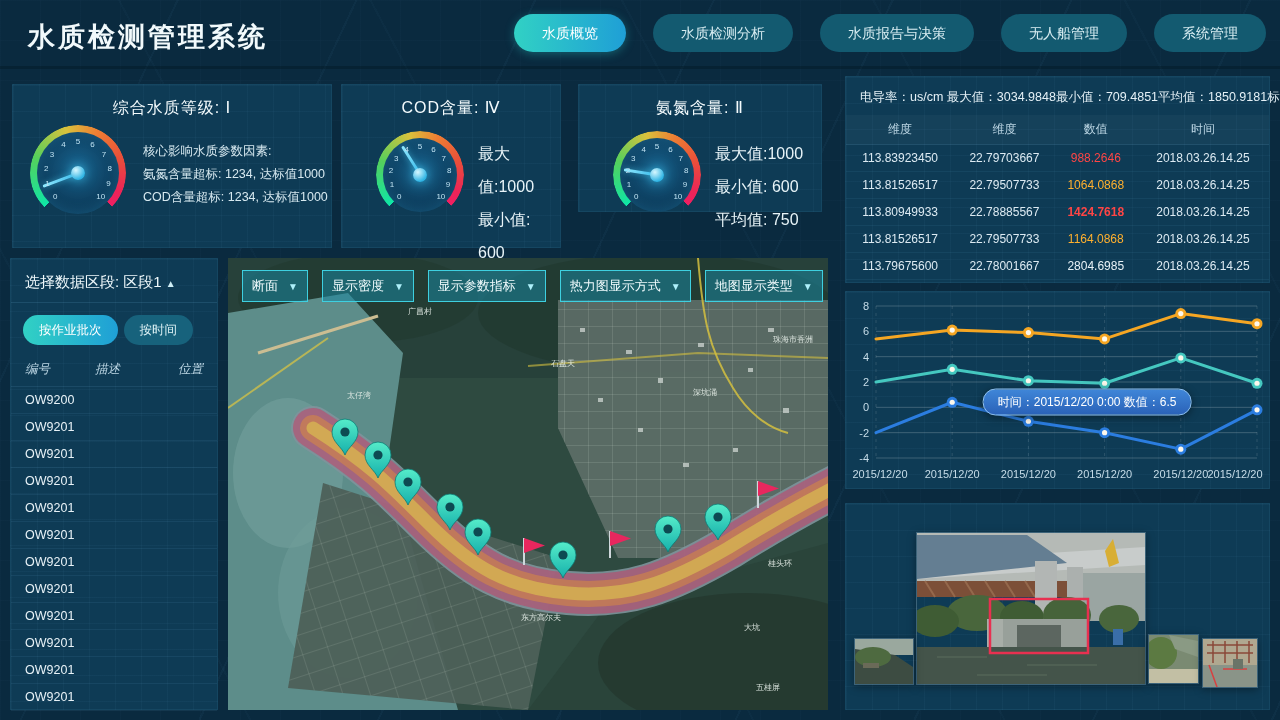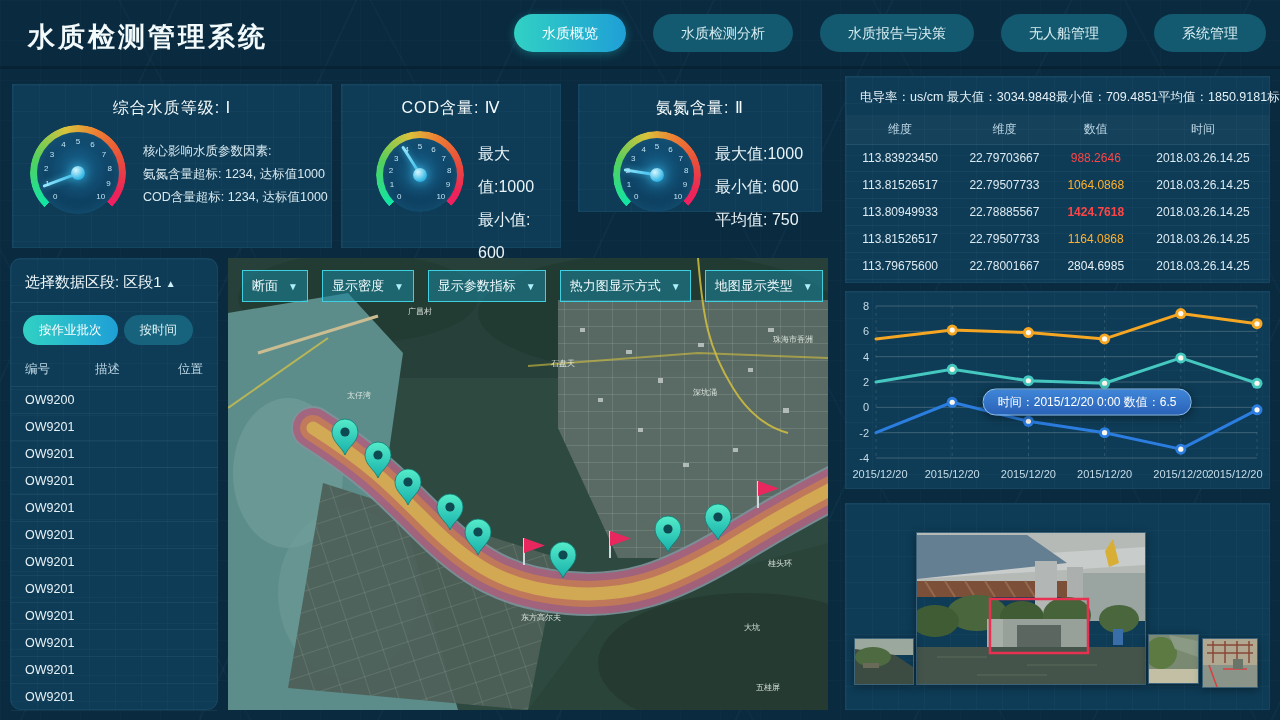--- a/index.html
+++ b/index.html
@@ -47,21 +47,21 @@
   .cond-sum{padding:12px 14px 0 14px;font-size:12.5px;color:#e4f0f6;white-space:nowrap;}
   table.cond{width:100%;border-collapse:collapse;margin-top:9px;font-size:12px;}
   table.cond th{font-weight:normal;color:#bcd6e4;padding:6px 2px;background:rgba(255,255,255,0.03);border-bottom:1px solid rgba(120,190,230,.12);}
   table.cond td{text-align:center;color:#dceaf2;padding:6px 2px;border-bottom:1px solid rgba(120,190,230,.08);}
   
   .sec-title{padding:14px 14px 10px;font-size:15px;color:#eef8fb;border-bottom:1px solid rgba(120,190,230,.15);}
   .sec-caret{font-size:10px;color:#cfeef5;margin-left:4px;}
   .sec-btns{display:flex;gap:6px;padding:12px 12px 4px;}
   .sbtn{height:30px;line-height:30px;padding:0 16px;border-radius:15px;font-size:12.5px;color:#dff3f6;background:#17627c;cursor:pointer;}
   .sbtn.active{background:linear-gradient(90deg,#31d1c4,#1f9fd6);color:#fff;}
-  .list-head{display:flex;padding:12px 14px 8px;font-size:12.5px;color:#bcd6e4;border-bottom:1px solid rgba(120,190,230,.12);}
+  .list-head{display:flex;padding:12px 14px 8px;font-size:12.5px;color:#bcd6e4;border-bottom:1px solid rgba(120,190,230,.12);font-style:italic;}
   .list-head span:nth-child(1){width:70px;}.list-head span:nth-child(2){width:72px;}.list-head span:nth-child(3){flex:1;text-align:right;}
   .lrow{display:flex;padding:6px 14px;font-size:12.5px;color:#e8f2f7;border-bottom:1px solid rgba(120,190,230,.09);cursor:pointer;}
   .lrow span:first-child{width:70px;}
   
   .map{position:absolute;left:228px;top:258px;width:600px;height:452px;background:#2e4a40;overflow:hidden;}
   .dd-row{position:absolute;left:14px;top:12px;display:flex;gap:14px;z-index:5;}
   .dd{display:flex;align-items:center;justify-content:space-between;height:30px;padding:0 9px;
     background:rgba(25,135,160,0.55);border:1px solid #3ed0e0;font-size:13px;color:#f0fbfd;cursor:pointer;}
   .dd .caret{color:#aef0fa;font-size:10px;margin-left:10px;}
   .map svg{position:absolute;inset:0;}
@@ -207,21 +207,21 @@
         <tr>
           <td>113.79675600</td>
           <td>22.78001667</td>
           <td style="color: rgb(232, 242, 247);">2804.6985</td>
           <td>2018.03.26.14.25</td>
         </tr>
       </tbody>
   </table>
 </div>
 
-<div class="panel" style="left:10px;top:258px;width:208px;height:452px;border-radius:11px;">
+<div class="panel" style="left:10px;top:258px;width:208px;height:452px;">
   <div class="sec-title"><span>选择数据区段: 区段1</span><span class="sec-caret">▲</span></div>
   <div class="sec-btns">
     <div class="sbtn active">按作业批次</div>
     <div class="sbtn">按时间</div>
   </div>
   <div class="list-head">
     <span>编号</span>
     <span>描述</span>
     <span>位置</span>
   </div>

